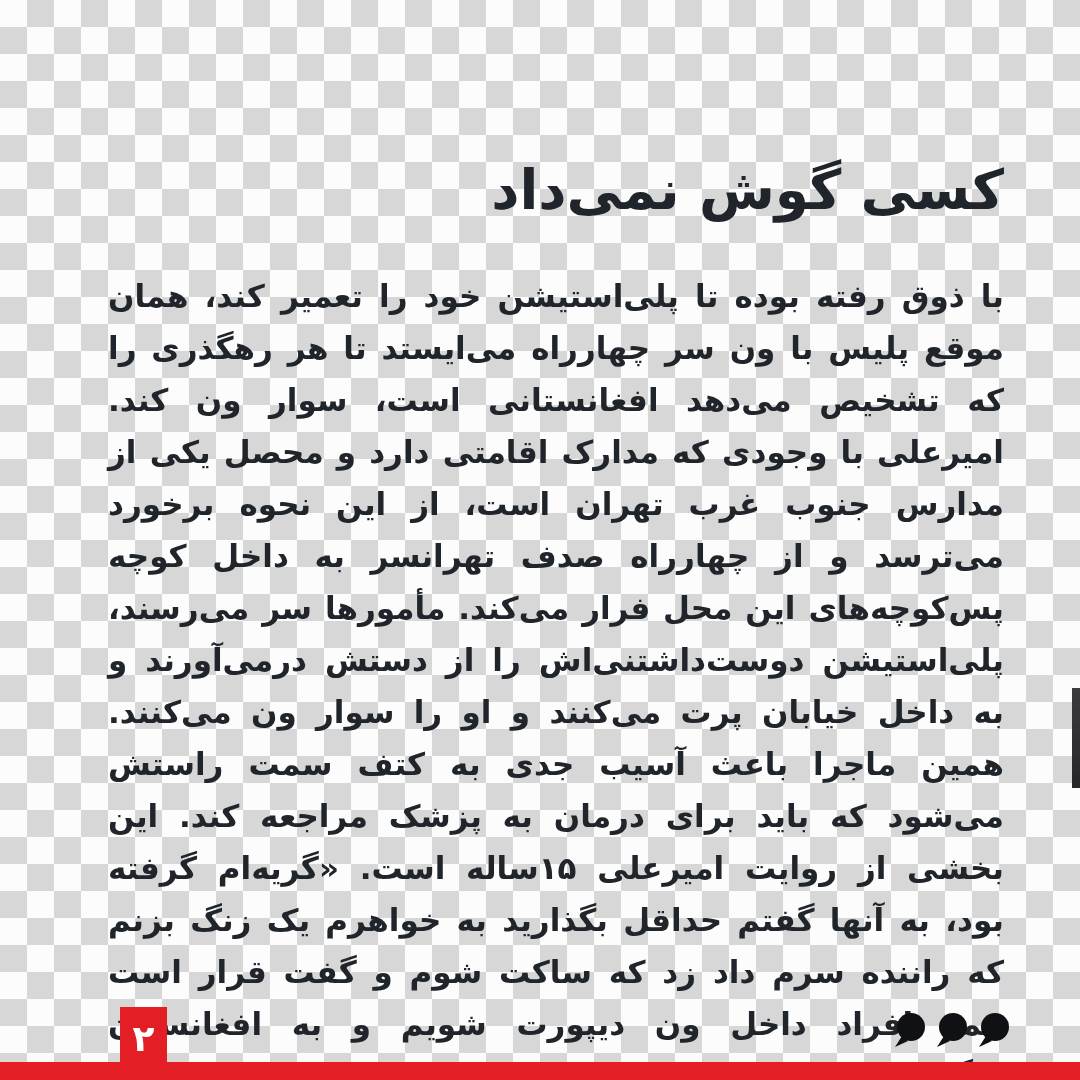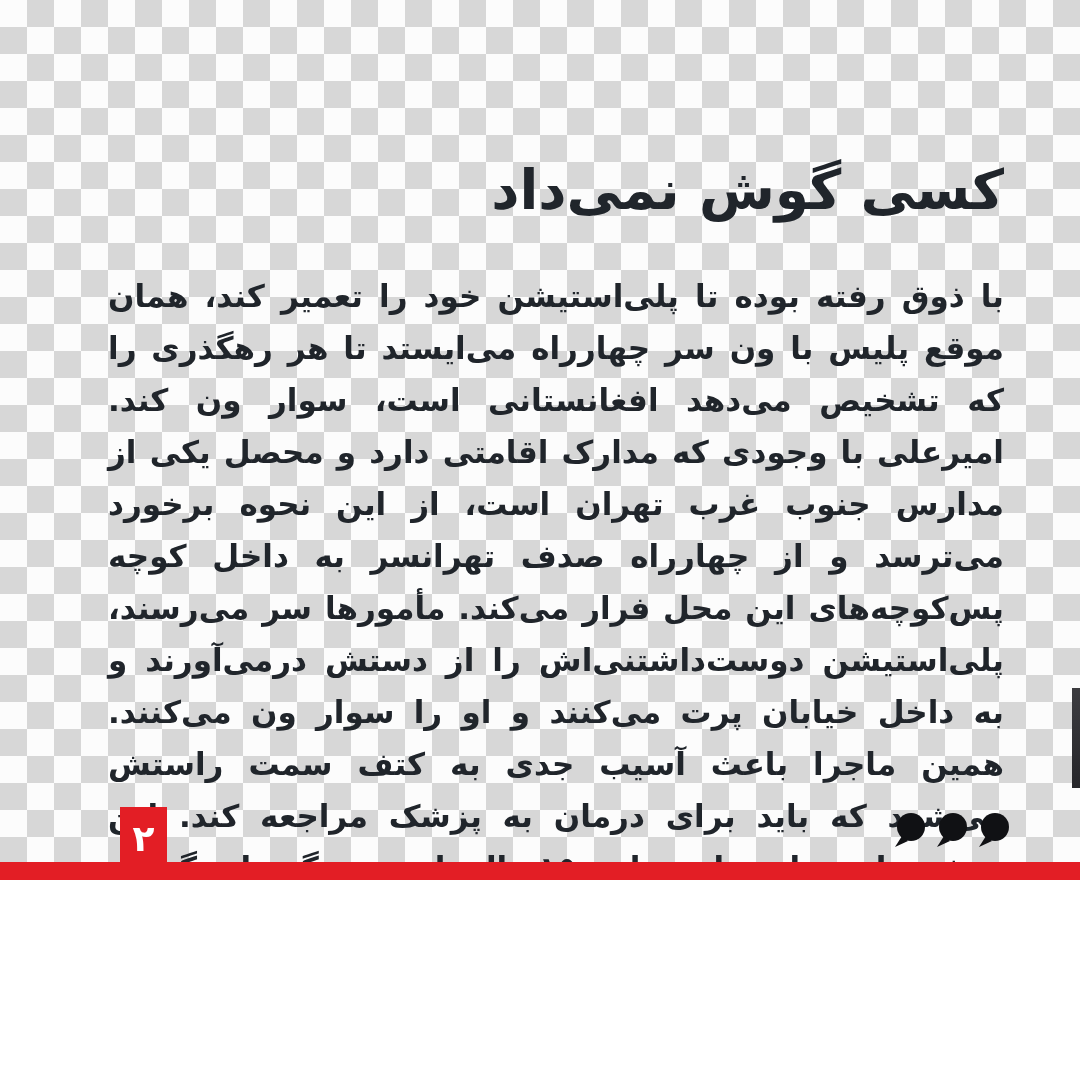--- a/index.html
+++ b/index.html
@@ -5,21 +5,21 @@
   html, body {
     margin: 0;
     padding: 0;
     background: #ffffff;
     font-family: "DejaVu Sans", sans-serif;
   }
 
   .canvas {
     position: relative;
     width: 1080px;
-    height: 880px;
+    height: 1080px;
     overflow: hidden;
     direction: rtl;
     background-color: var(--checker-bg, #fcfcfc);
     background-image:
       linear-gradient(45deg, var(--checker, #d7d7d7) 25%, transparent 25%, transparent 75%, var(--checker, #d7d7d7) 75%),
       linear-gradient(45deg, var(--checker, #d7d7d7) 25%, transparent 25%, transparent 75%, var(--checker, #d7d7d7) 75%);
     background-position: 0 0, 27px 27px;
     background-size: 54px 54px;
     text-decoration: underline;
   }

